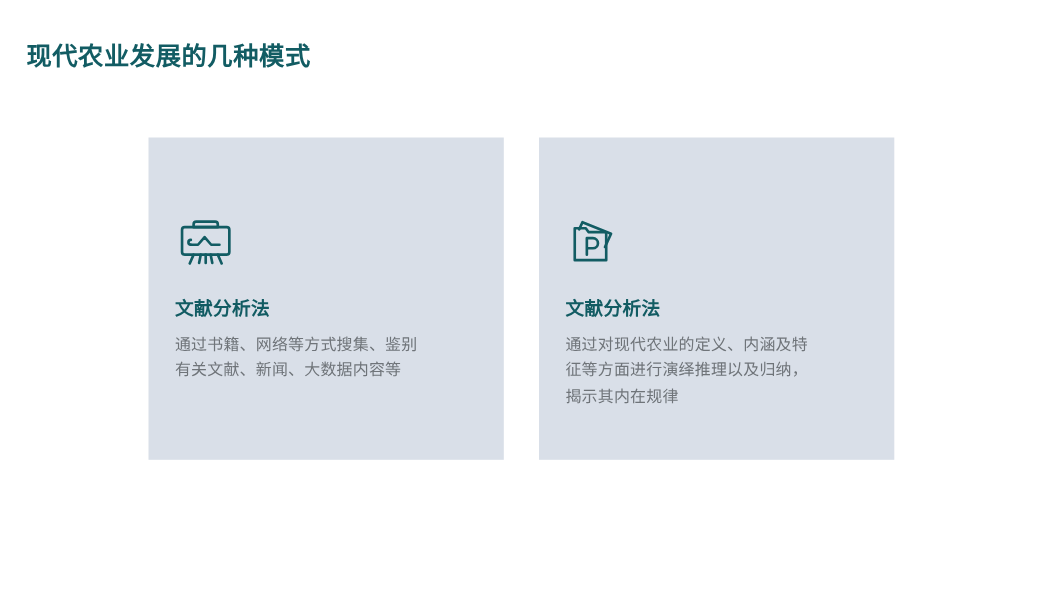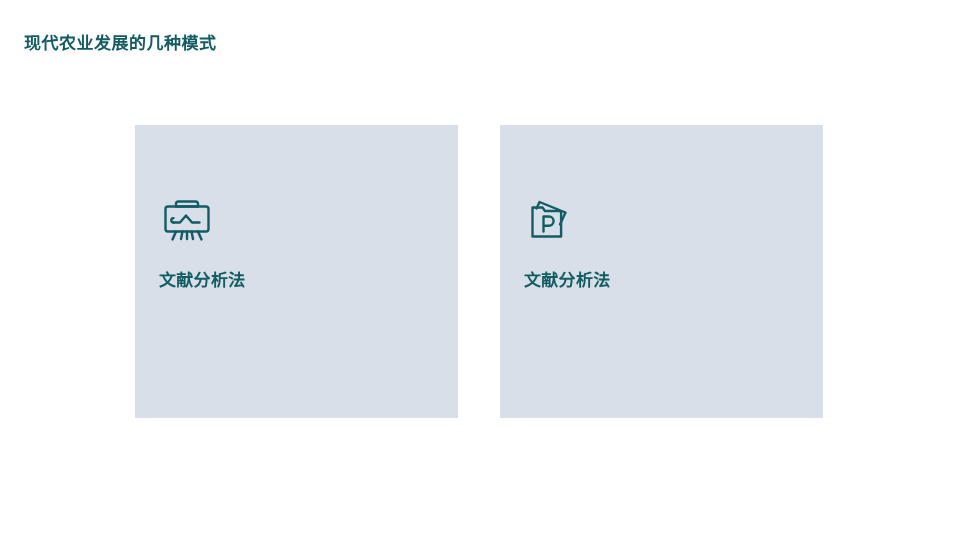--- a/index.html
+++ b/index.html
@@ -14,35 +14,35 @@
     font-family: "Liberation Sans", "DejaVu Sans", sans-serif;
     overflow: hidden;
     position: relative;
   }
 
   
   .slide-title {
     position: absolute;
     left: 24px;
     top: 22px;
-    font-size: 17px;
+    font-size: 23px;
     font-weight: bold;
     color: #125C63;
     letter-spacing: 0.5px;
     line-height: 1.3;
     white-space: nowrap;
   }
 
   
   .cards {
     position: absolute;
     left: 135px;
     top: 125px;
     display: flex;
-    gap: 42px;
+    gap: 32px;
   }
   .card {
     width: 323px;
     height: 293px;
     background: #d9dfe8;
     box-sizing: border-box;
     padding: 0;
     position: relative;
   }
 
@@ -105,32 +105,37 @@
         <path d="M17 38.5l-3.5 8"></path>
         <path d="M39 38.5l3.5 8"></path>
         <path d="M23.5 38.5l-1.5 7.5"></path>
         <path d="M32.5 38.5l1.5 7.5"></path>
         <path d="M28 38.5v7.5"></path>
       </svg>
     </span>
 
     <div class="card-title">文献分析法</div>
 
+    <div class="card-body">通过书籍、网络等方式搜集、鉴别
+有关文献、新闻、大数据内容等</div>
   </div>
 
   <div class="card">
 
     <span class="card-icon">
       <svg viewBox="0 0 56 56" fill="none" stroke="#125C63" stroke-width="2.4" stroke-linecap="round" stroke-linejoin="round">
 
         <path d="M12.5 15.5l3-6.5 26 10.5-5.5 12"></path>
 
         <path d="M8.5 14.5h10l2.5 3.5h14.5a1.6 1.6 0 0 1 1.6 1.6v23.9H8.5z"></path>
 
         <path d="M19.5 38.5v-15h5.5a4.6 4.6 0 0 1 0 9.2h-5.5"></path>
       </svg>
     </span>
 
     <div class="card-title">文献分析法</div>
 
+    <div class="card-body">通过对现代农业的定义、内涵及特
+征等方面进行演绎推理以及归纳，
+揭示其内在规律</div>
   </div>
 
 </div>
 
 </body></html>

